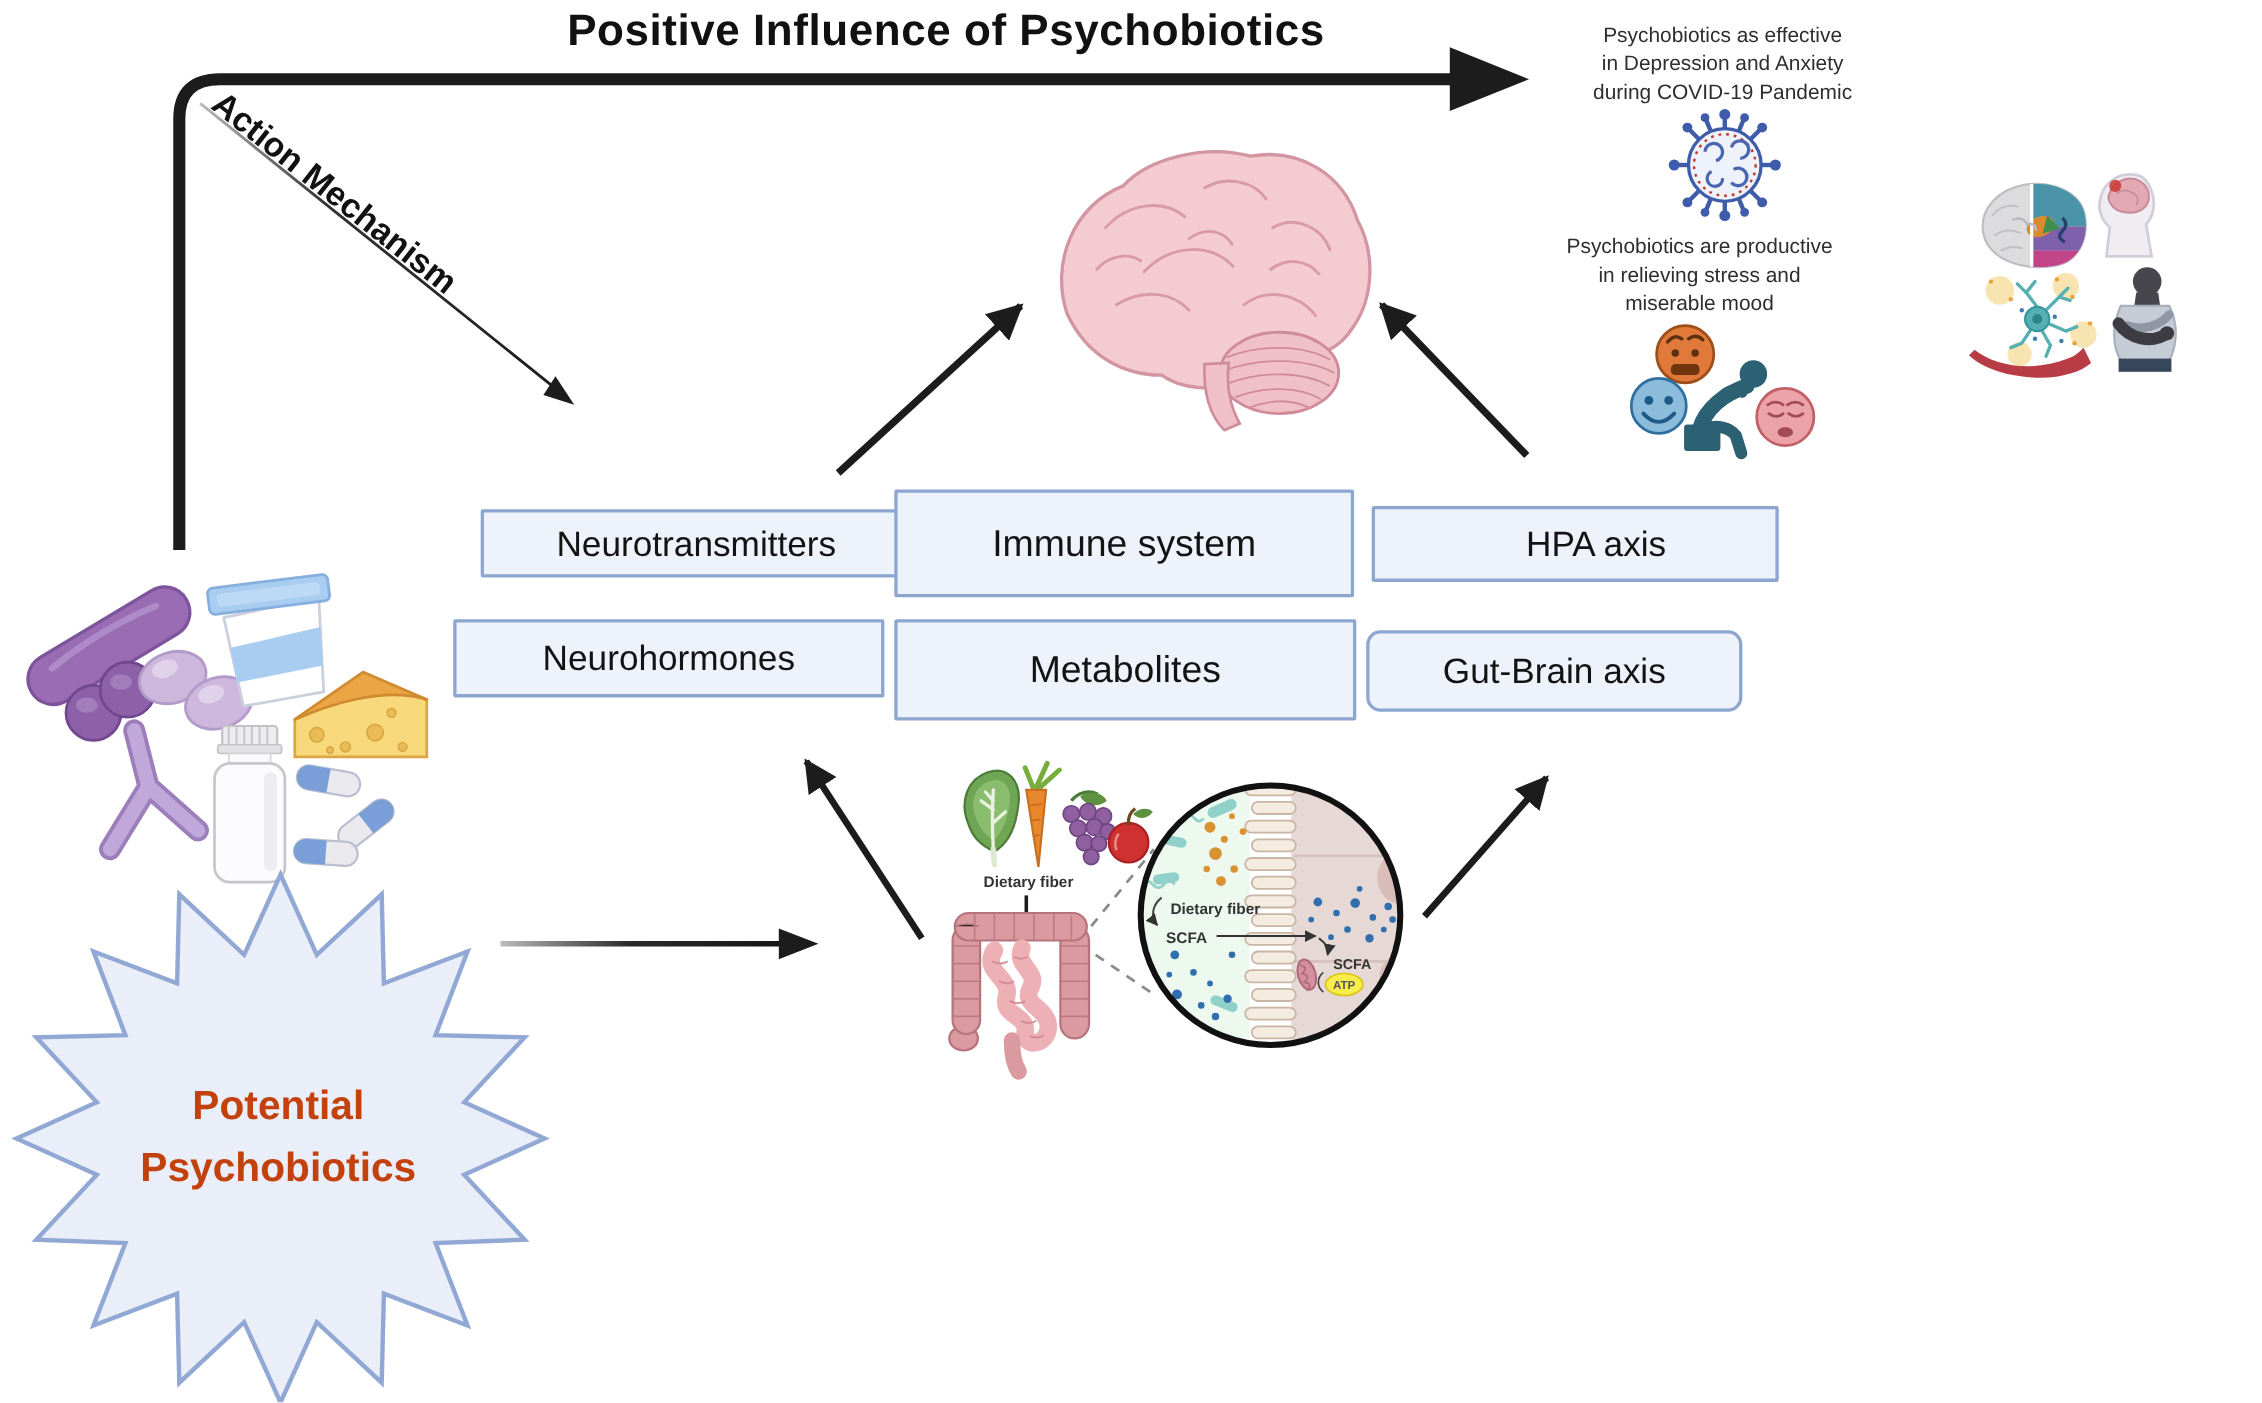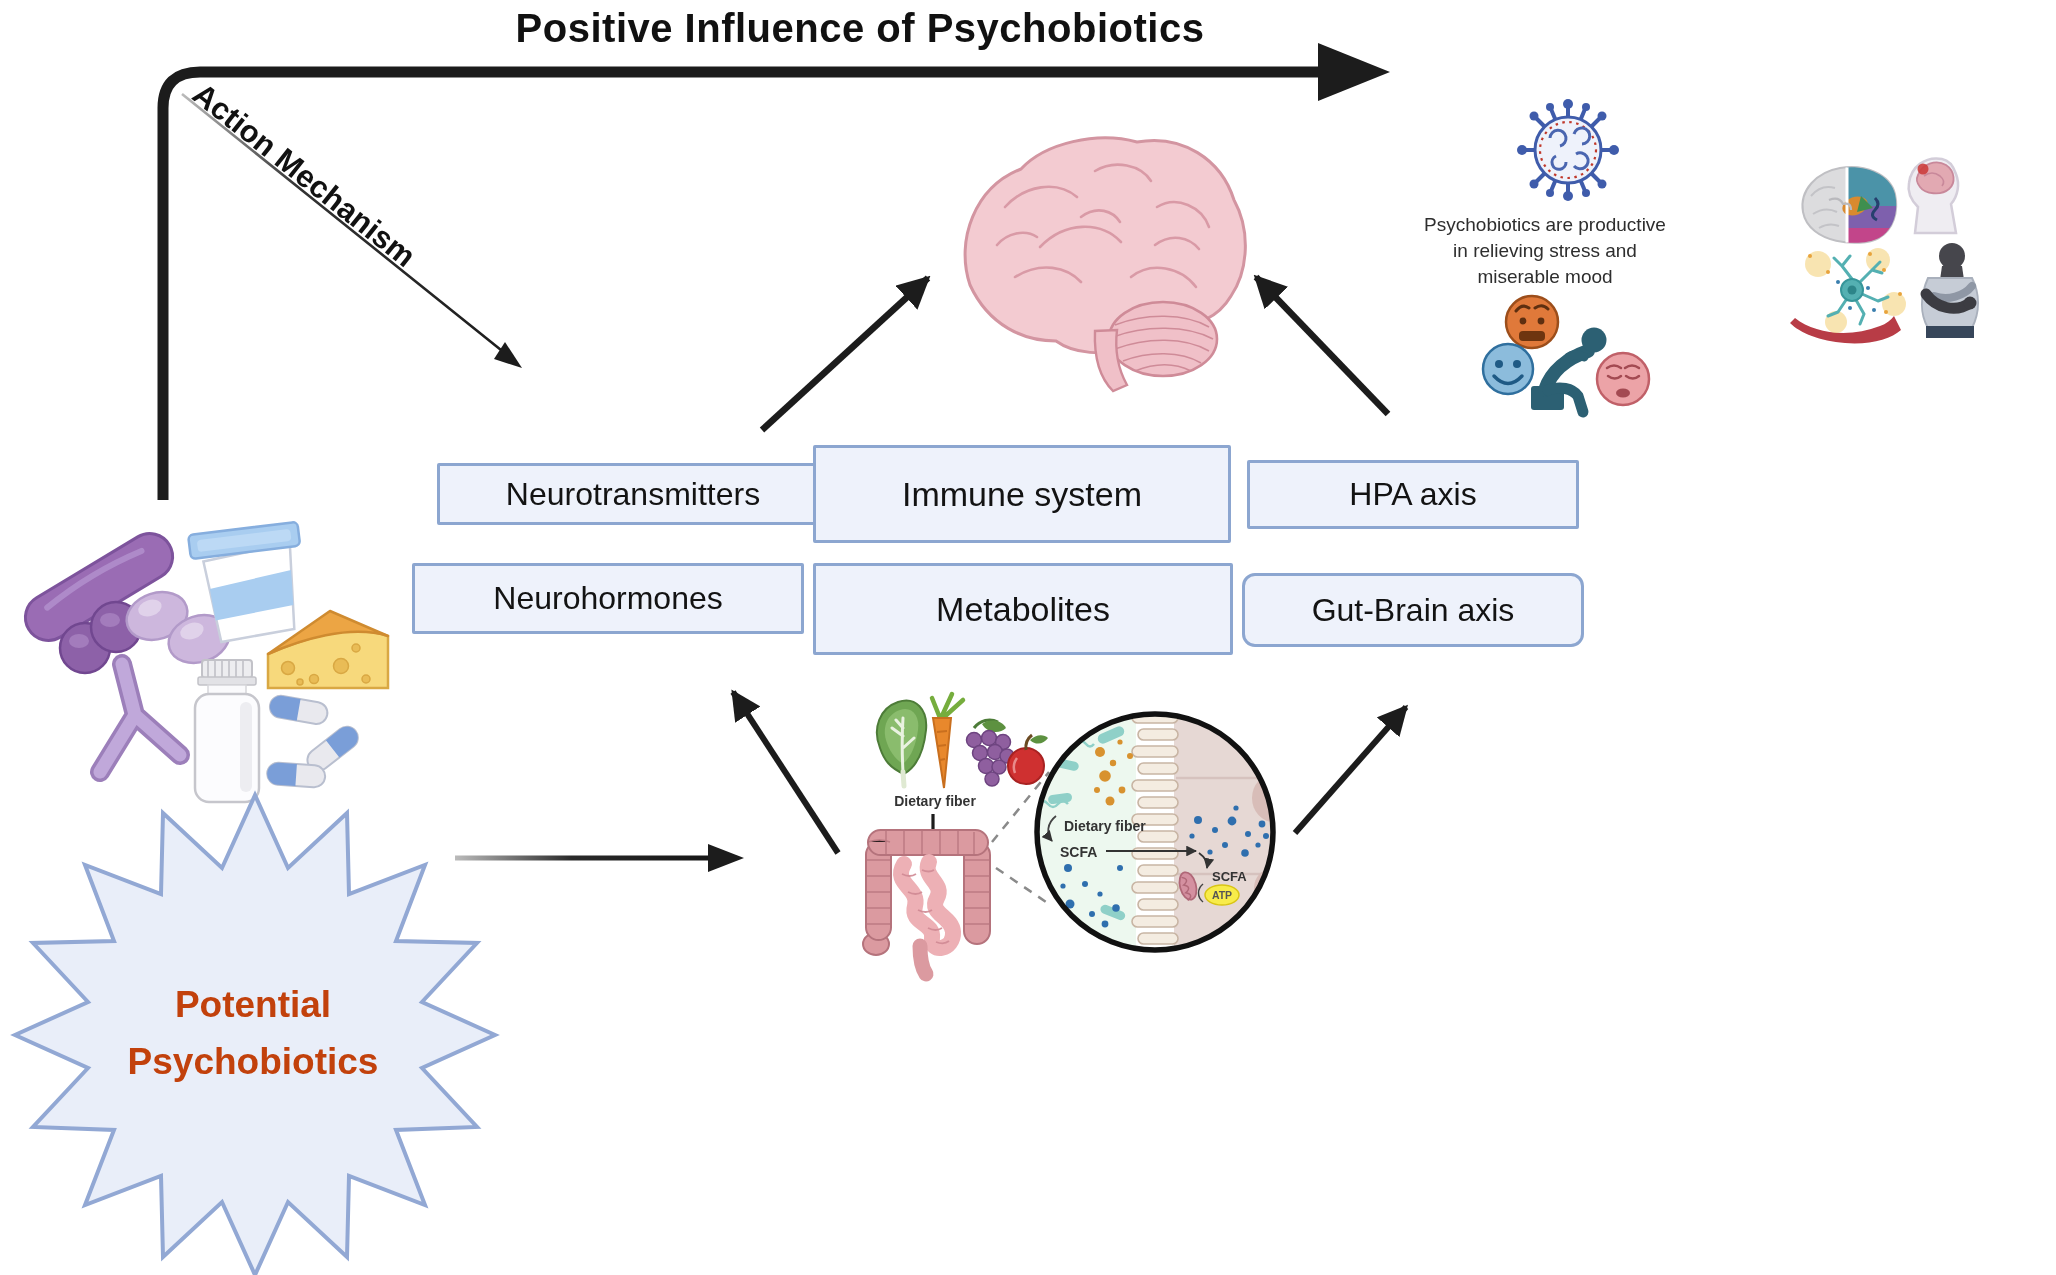--- a/index.html
+++ b/index.html
@@ -448,27 +448,30 @@
     </g>
   </g>
 </svg>
 
 <div id="title" class="abs">Positive Influence of Psychobiotics</div>
 
 <div class="abs action-label">Action Mechanism</div>
 
 <div class="mbox" style="left:437px;top:463px;width:386px;height:56px;">Neurotransmitters</div>
 <div class="mbox" style="left:813px;top:445px;width:412px;height:92px;font-size:34px;">Immune system</div>
-<div class="mbox" style="left:1247px;top:460px;width:326px;height:63px;">HPA axis</div>
+<div class="mbox" style="left:1247px;top:460px;width:326px;height:63px;padding-left:38px;">HPA axis</div>
 <div class="mbox" style="left:412px;top:563px;width:386px;height:65px;">Neurohormones</div>
 <div class="mbox" style="left:813px;top:563px;width:414px;height:86px;font-size:34px;">Metabolites</div>
 <div class="mbox" style="left:1242px;top:573px;width:336px;height:68px;border-radius:13px;">Gut-Brain axis</div>
 
 <div class="star-label">Potential
 Psychobiotics</div>
 
+<div class="outcome" style="left:1406px;top:20px;width:320px;">Psychobiotics as effective
+in Depression and Anxiety
+during COVID-19 Pandemic</div>
 <div class="outcome" style="left:1390px;top:212px;width:310px;">Psychobiotics are productive
 in relieving stress and
 miserable mood</div>
 
 <div class="caption-sm" style="left:870px;top:793px;width:130px;">Dietary fiber</div>
 
 </div>
 
 </body></html>

